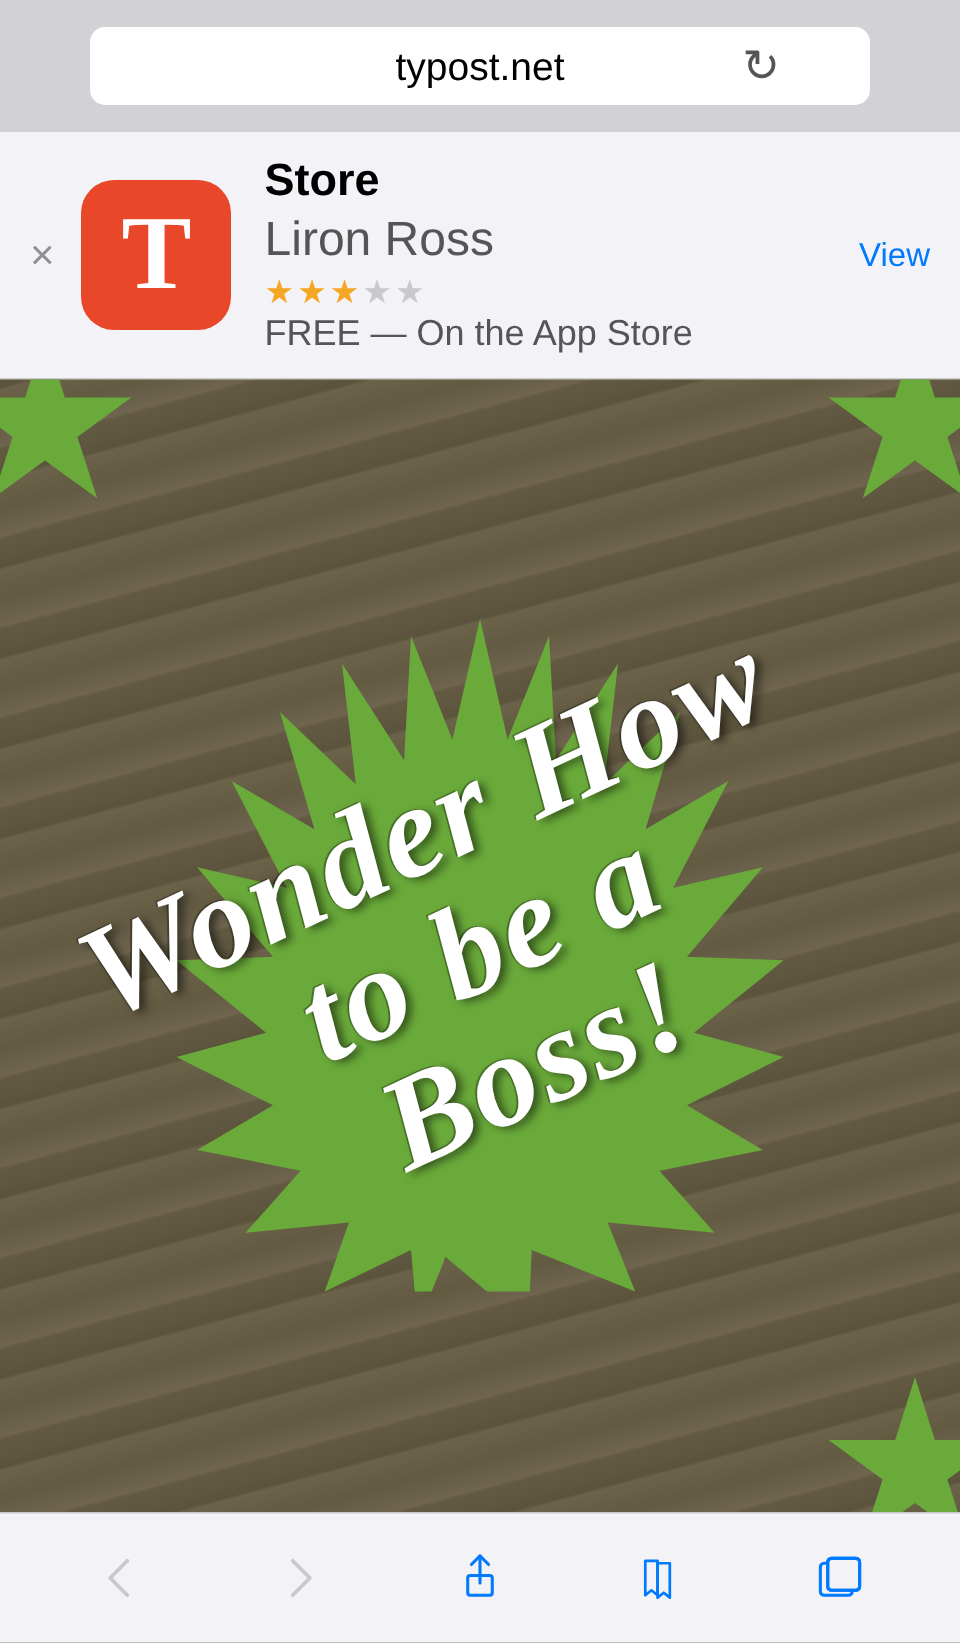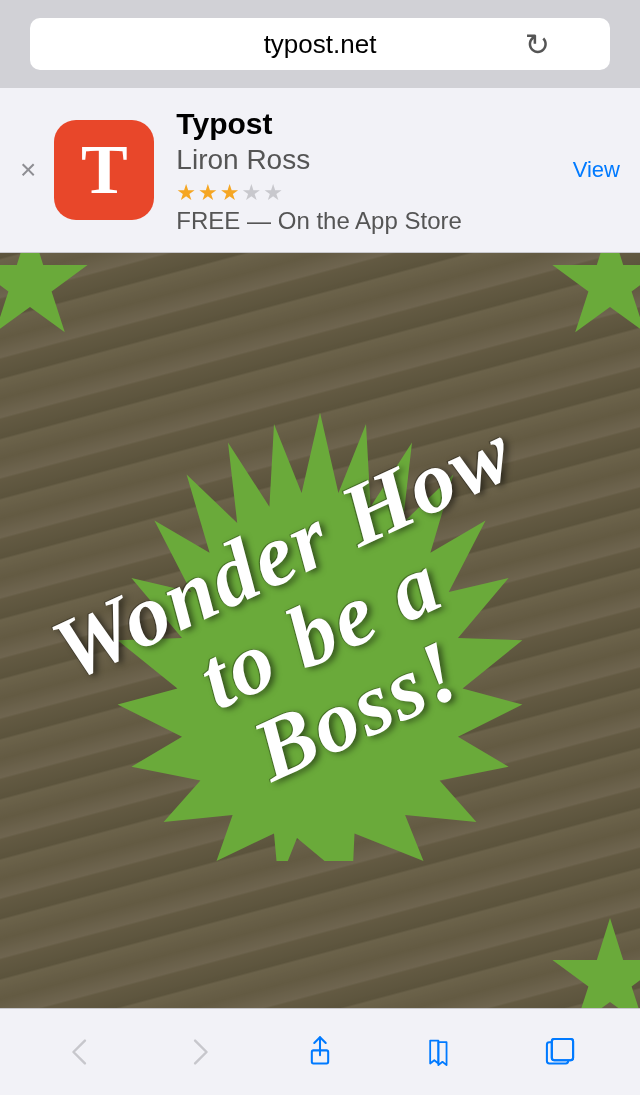--- a/index.html
+++ b/index.html
@@ -21,21 +21,21 @@
       display: flex;
       align-items: center;
       justify-content: center;
       position: relative;
       padding: 0 20px;
     }
 
     .address-input {
       background: #fff;
       border-radius: 10px;
-      width: 580px;
+      width: 520px;
       height: 52px;
       display: flex;
       align-items: center;
       justify-content: center;
       position: relative;
     }
 
     .address-text {
       font-size: 26px;
       color: #000;
@@ -93,21 +93,21 @@
     }
 
     .app-name {
       font-size: 30px;
       font-weight: 600;
       color: #000;
       line-height: 1.2;
     }
 
     .app-developer {
-      font-size: 28px;
+      font-size: 32px;
       color: #555;
       margin-top: 2px;
     }
 
     .app-stars {
       color: #f5a623;
       font-size: 22px;
       margin-top: 4px;
       letter-spacing: 2px;
     }
@@ -257,21 +257,21 @@
 </div>
 
 <div class="app-banner">
   <div class="close-btn">×</div>
 
   <div class="app-icon">
     <span class="app-icon-letter">T</span>
   </div>
 
   <div class="app-info">
-    <div class="app-name">Typost</div>
+    <div class="app-name">Store</div>
     <div class="app-developer">Liron Ross</div>
     <div class="app-stars">
       <span>★</span><span>★</span><span>★</span><span class="empty-star">★</span><span class="empty-star">★</span>
     </div>
     <div class="app-price">
       <span>FREE</span>
       <span>— On the App Store</span>
     </div>
   </div>
 

